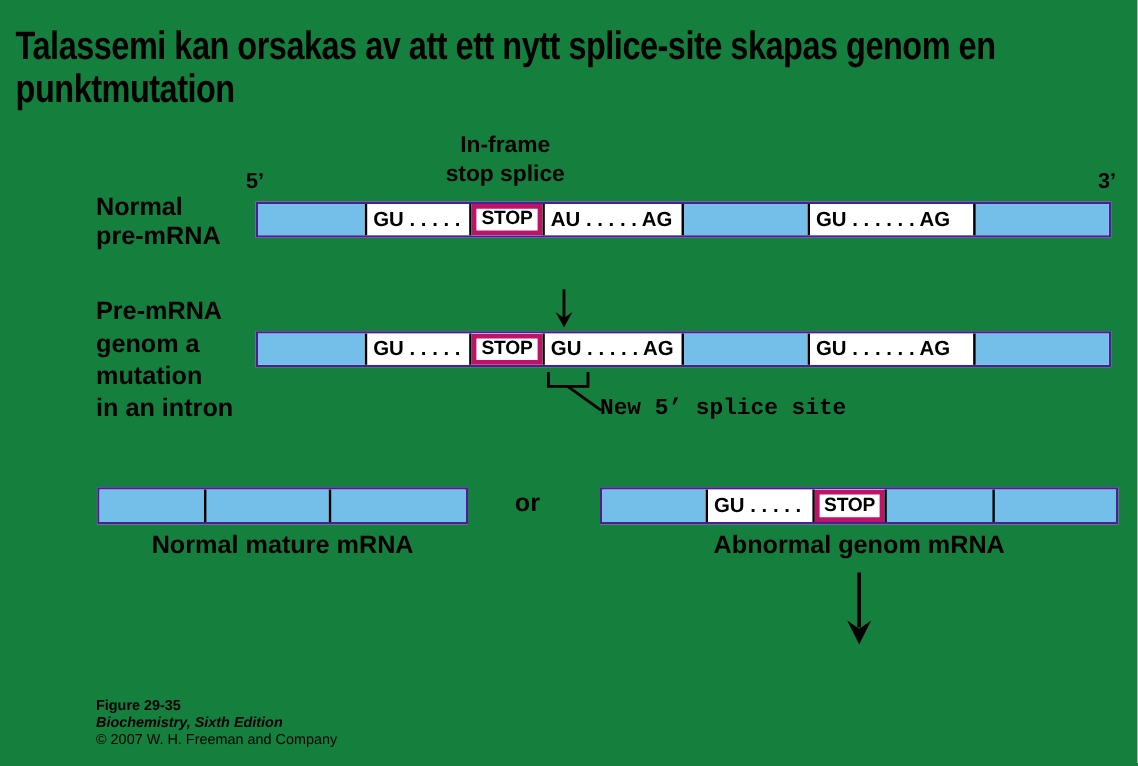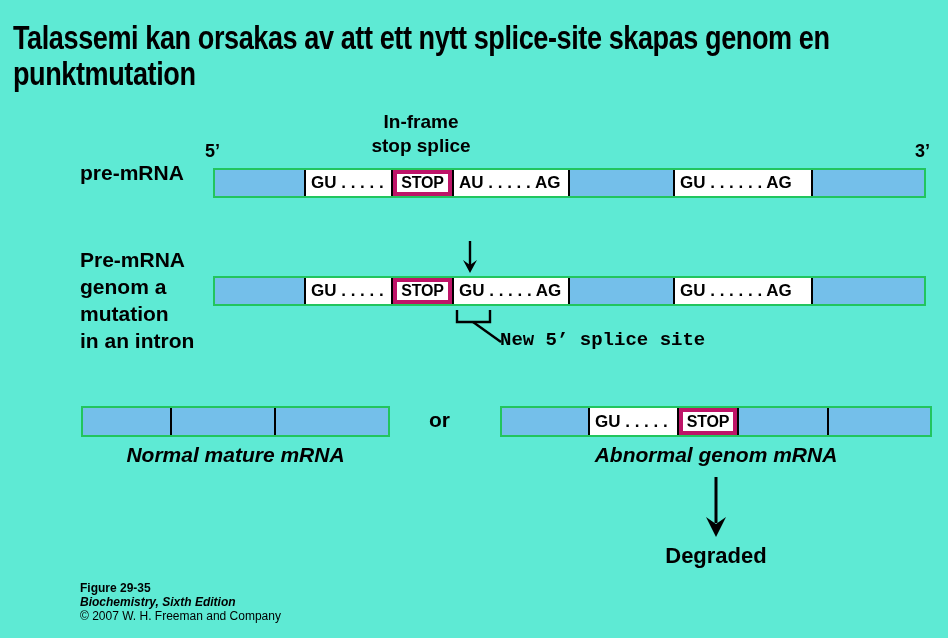--- a/index.html
+++ b/index.html
@@ -1,17 +1,17 @@
 <!DOCTYPE html>
 <html><head>
 <meta charset="utf-8">
 <style>
   html,body { margin:0; padding:0; background:#ffffff; }
   .page {
-    position:relative; width:948px; height:638px; background:#5eead4;
+    position:relative; width:948px; height:638px; background:#15803d;
     font-family:"Liberation Sans", sans-serif; color:#000; overflow:hidden;
   }
   
   .title-line {
     position:absolute; left:13px; white-space:nowrap;
     font-weight:700; font-size:33px; line-height:36px; letter-spacing:-0.5px;
     transform:scaleX(0.82); transform-origin:0 0;
   }
   .title-l1 { top:20px; }
   .title-l2 { top:56px; }
@@ -25,21 +25,21 @@
   .five-prime  { left:205px; top:141px; }
   .three-prime { left:915px; top:141px; }
 
   .rowlabel { position:absolute; left:80px; font-weight:700; font-size:21px; }
   .rowlabel-normalpre { top:161px; line-height:24px; }
   .rowlabel-mutantpre { top:246px; line-height:27px; }
 
   
   .bar {
     position:absolute; display:flex; box-sizing:border-box;
-    border:2px solid #22c55e; background:#fff;
+    border:2px solid #4c1d95; background:#fff;
     font-weight:700; font-size:17px; white-space:nowrap;
   }
   .bar-pre1 { left:213px; top:168px; width:713px; height:30px; }
   .bar-pre2 { left:213px; top:276px; width:713px; height:30px; }
   .bar-mat1 { left:81px;  top:406px; width:309px; height:31px; }
   .bar-mat2 { left:500px; top:406px; width:432px; height:31px; }
 
   .seg { box-sizing:border-box; height:100%; display:flex; align-items:center; overflow:hidden; }
   .seg + .seg { border-left:2px solid #000; }
   .seg.exon { background:#74BFEA; }
@@ -58,21 +58,21 @@
   .aw1{width:86px;} .aw2{width:89px;} .aw3{width:60px;} .aw4{width:90px;} .aw5{flex:1;}
 
   
   .svg-abs { position:absolute; }
   .mut-arrow { left:459px; top:240px; }
   .bracket   { left:454px; top:308px; }
   .deg-arrow { left:703px; top:476px; }
 
   .new-splice { position:absolute; left:500px; top:329px; font-weight:700; font-size:19px;font-family:Liberation Mono, monospace; }
 
-  .mature-label { position:absolute; top:443px; text-align:center; font-weight:700; font-size:21px;font-style:italic; }
+  .mature-label { position:absolute; top:443px; text-align:center; font-weight:700; font-size:21px; }
   .mature-label-left  { left:81px;  width:309px; }
   .mature-label-right { left:500px; width:432px; }
   .or-label { position:absolute; left:429px; top:408px; font-weight:700; font-size:21px; }
 
   .degraded-label { position:absolute; left:616px; top:543px; width:200px; text-align:center;
     font-weight:700; font-size:22px; }
 
   
   .caption { position:absolute; left:80px; top:581px; font-size:12px; line-height:14px; }
   .cap-fig  { font-weight:700; }
@@ -89,20 +89,21 @@
 
   <div class="inframe">
     <div>In-frame</div>
     <div>stop splice</div>
   </div>
 
   <div class="prime five-prime">5’</div>
   <div class="prime three-prime">3’</div>
 
   <div class="rowlabel rowlabel-normalpre">
+    <div>Normal</div>
     <div>pre-mRNA</div>
   </div>
 
   <div class="bar bar-pre1">
     <div class="seg exon pw1"></div>
     <div class="seg intron pw2">GU . . . . .</div>
     <div class="seg stop pw3">STOP</div>
     <div class="seg intron pw4">AU . . . . . AG</div>
     <div class="seg exon pw5"></div>
     <div class="seg intron pw6">GU . . . . . . AG</div>
@@ -152,21 +153,20 @@
     <div class="seg stop aw3">STOP</div>
     <div class="seg exon aw4"></div>
     <div class="seg exon aw5"></div>
   </div>
   <div class="mature-label mature-label-right">Abnormal genom mRNA</div>
 
   <svg class="svg-abs deg-arrow" width="26" height="62" viewBox="0 0 26 62">
     <line x1="13" y1="1" x2="13" y2="47" stroke="#000" stroke-width="3"></line>
     <polygon points="13,61 3,41 13,48 23,41" fill="#000"></polygon>
   </svg>
-  <div class="degraded-label">Degraded</div>
 
   <div class="caption">
     <div class="cap-fig">Figure 29-35</div>
     <div class="cap-book">Biochemistry, Sixth Edition</div>
     <div class="cap-copy">© 2007 W. H. Freeman and Company</div>
   </div>
 
 </div>
 
 </body></html>

